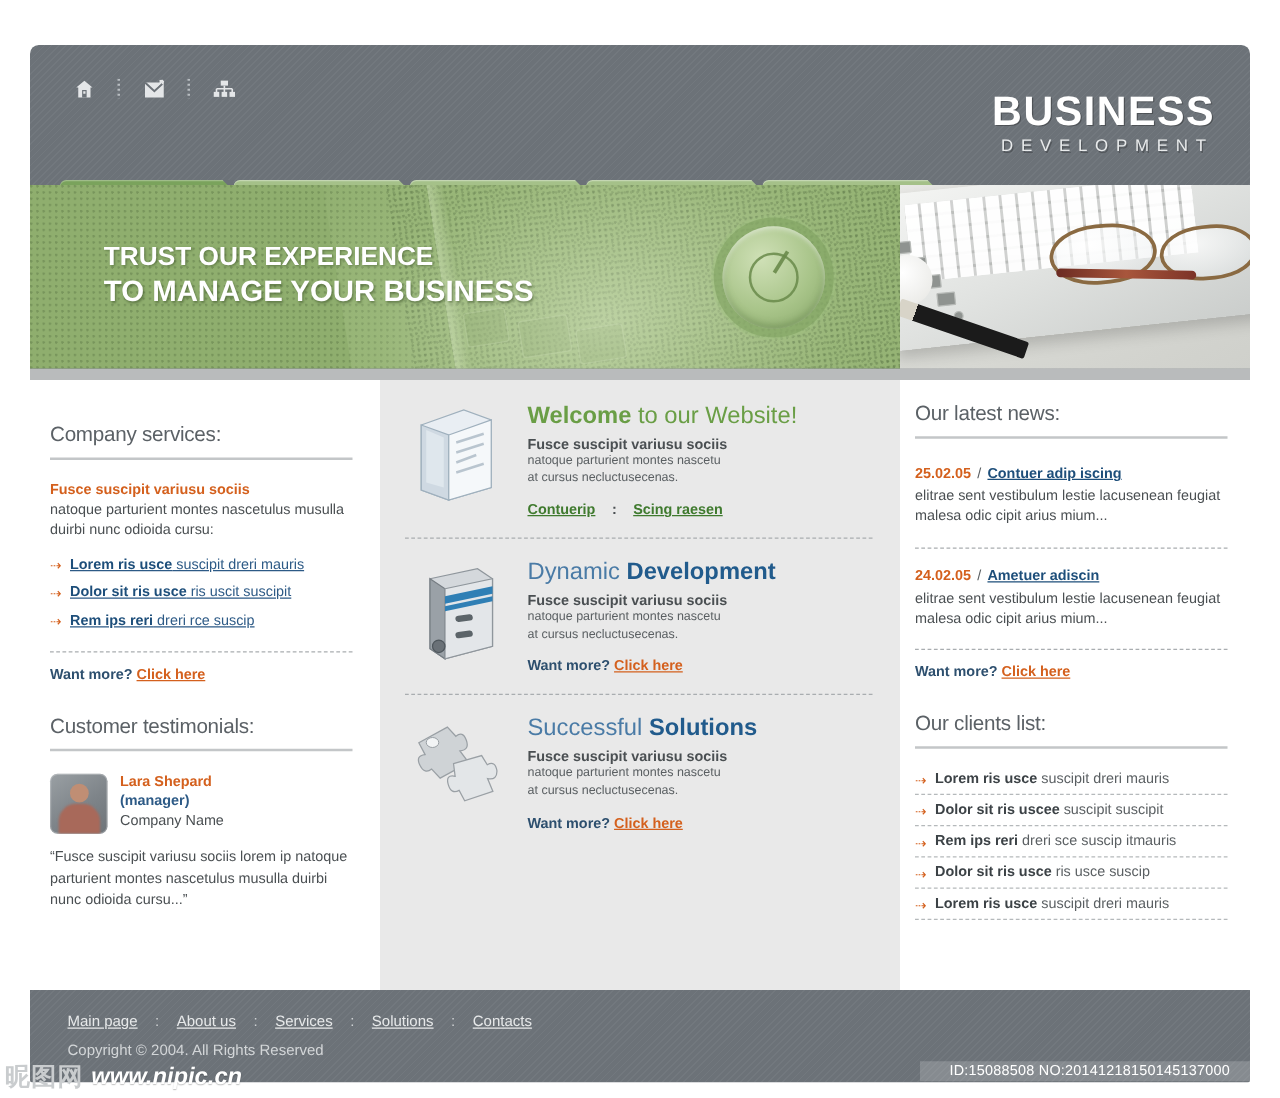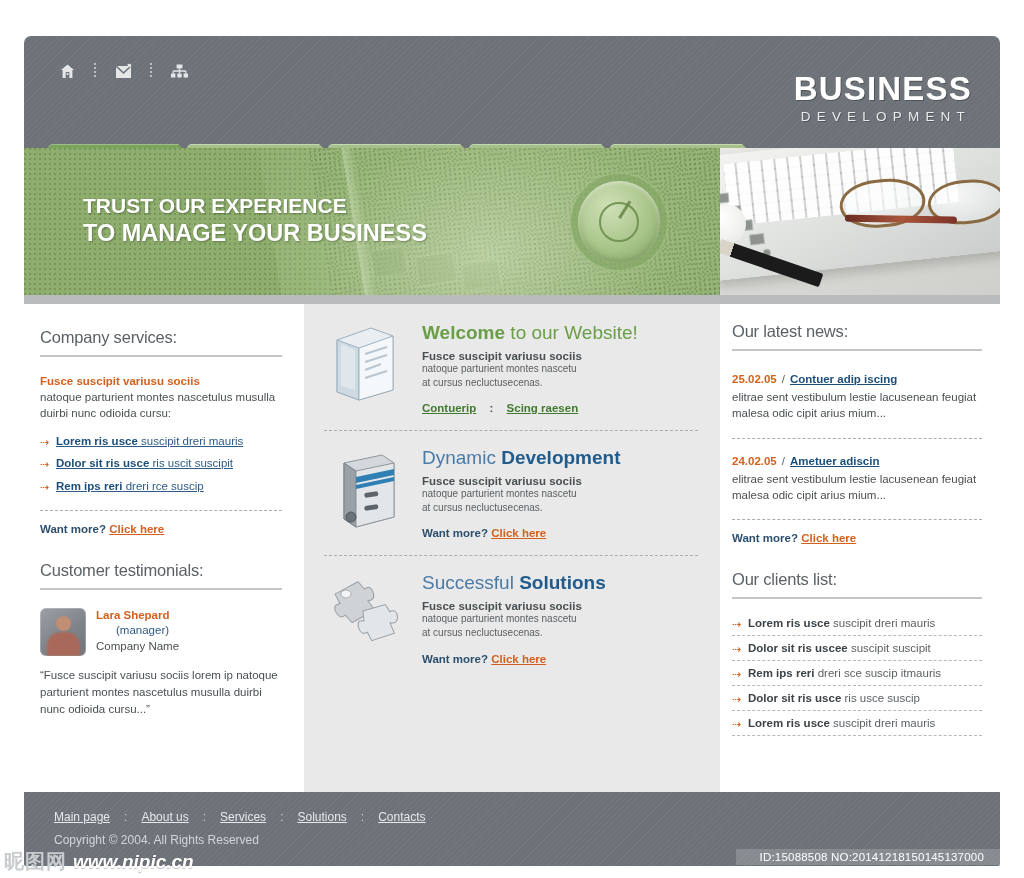--- a/index.html
+++ b/index.html
@@ -267,21 +267,21 @@
     background: #b9bbbc;
   }
 
   
   #content {
     position: absolute; left: 24px; top: 304px;
     width: 976px; height: 488px;
     background: #ffffff;
     display: flex;
   }
-  .col-left   { width: 280px; padding: 24px 22px 0 16px; }
+  .col-left   { width: 280px; padding: 35px 22px 0 16px; }
   .col-center { width: 416px; background: #e9e9e9; padding: 18px 22px 0 20px; }
   .col-right  { width: 280px; padding: 18px 18px 0 12px; }
 
   .sec-title {
     font-size: 16.5px; color: #5b6166;
     padding-bottom: 8px;
     border-bottom: 2px solid #c3c6c8;
     margin-bottom: 18px;
     letter-spacing: -0.2px;
   }
@@ -334,21 +334,21 @@
     position: absolute; left: 16px; top: 8px;
     width: 15px; height: 15px; border-radius: 50%;
     background: #c08e74; filter: blur(0.6px);
   }
   .avatar .body {
     position: absolute; left: 7px; top: 24px;
     width: 33px; height: 24px; border-radius: 14px 14px 0 0;
     background: #a8695a; filter: blur(0.8px);
   }
   .testi-name { font-size: 11.5px; font-weight: bold; color: #d4601d; line-height: 1.3; }
-  .testi-role { font-size: 11.5px; font-weight: normal; color: #2d5a86; line-height: 1.3; margin-left: 20px; }
+  .testi-role { font-size: 11.5px; font-weight: bold; color: #2d5a86; line-height: 1.3; }
   .testi-co   { font-size: 11.5px; color: #4a4f52; line-height: 1.4; }
   .testi-quote{ font-size: 11.5px; color: #4a4f52; line-height: 1.45; margin-top: 11px; }
 
   
   .block { display: flex; gap: 16px; align-items: flex-start; }
   .block .bico { width: 82px; flex: none; display: flex; justify-content: center; padding-top: 4px; }
   .block .btxt { flex: 1; }
   .bhead { font-size: 19px; line-height: 1.15; margin-bottom: 6px; }
   .bhead .g1 { color: #6a9e46; font-weight: bold; }
   .bhead .g2 { color: #6a9e46; }

